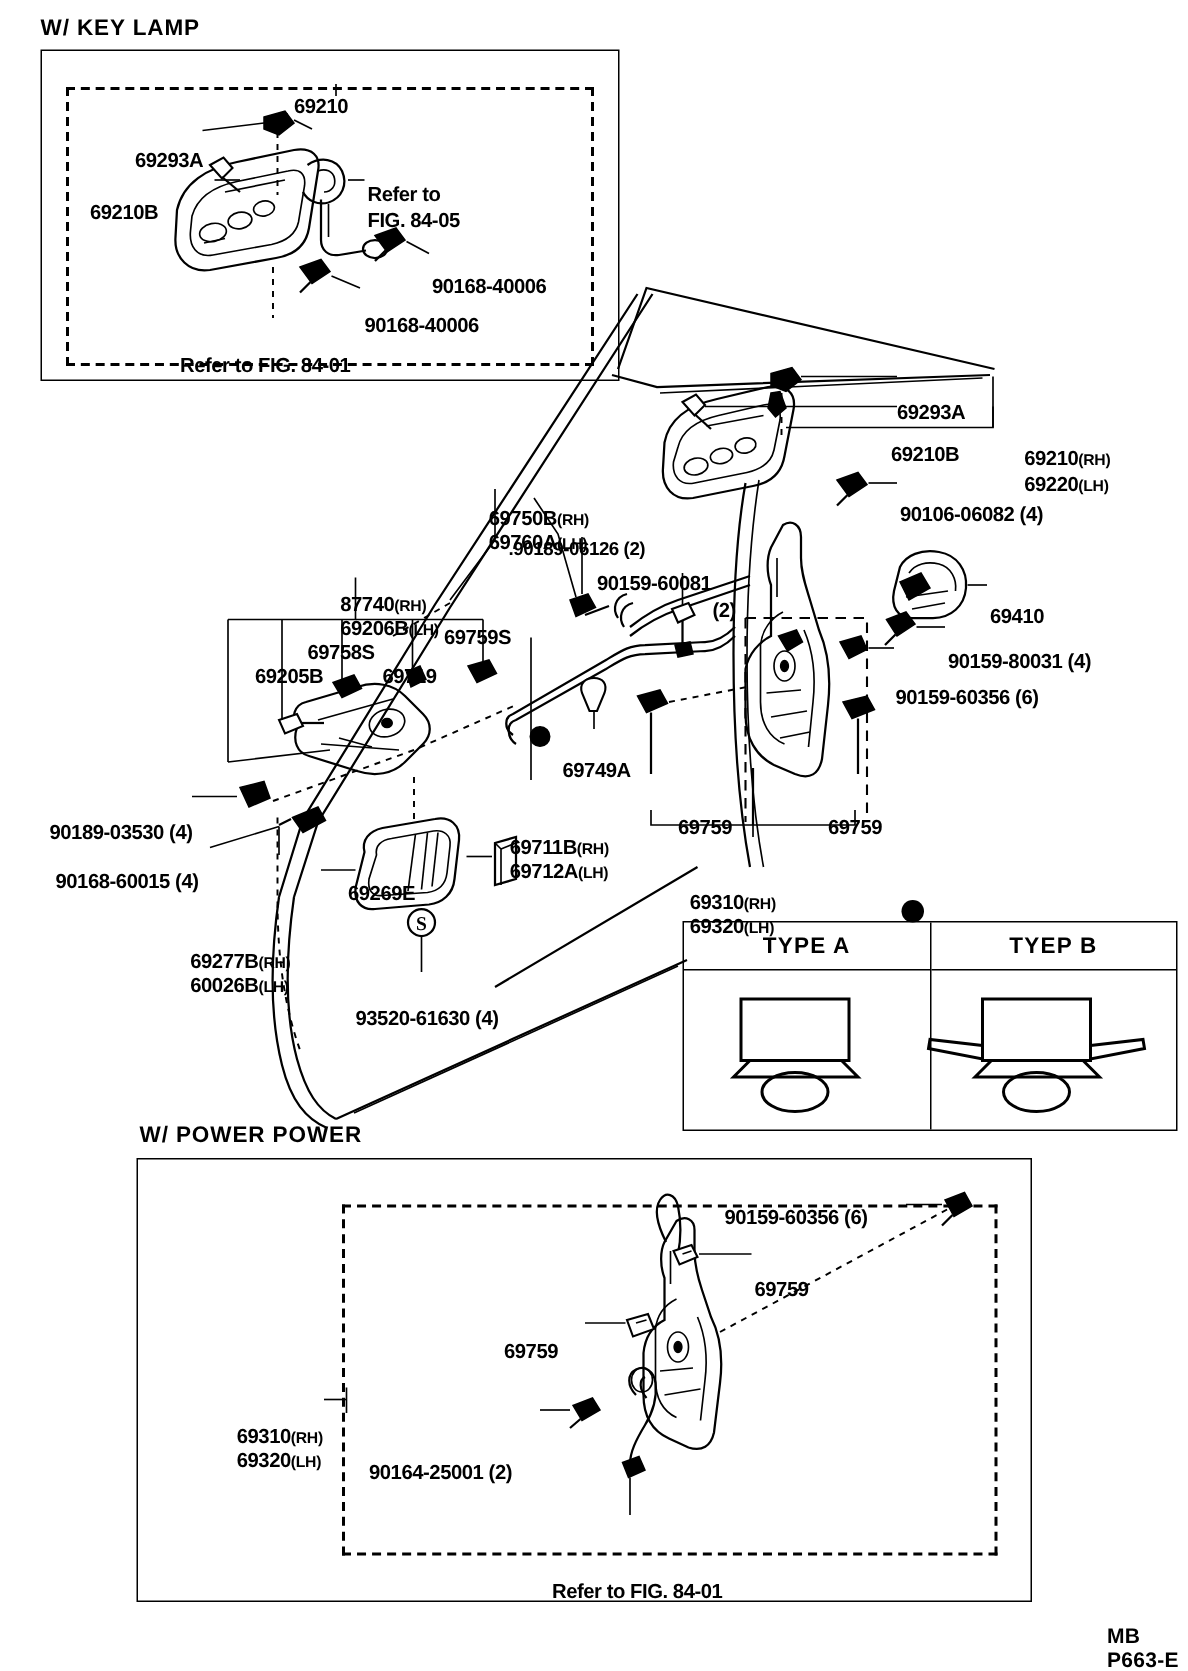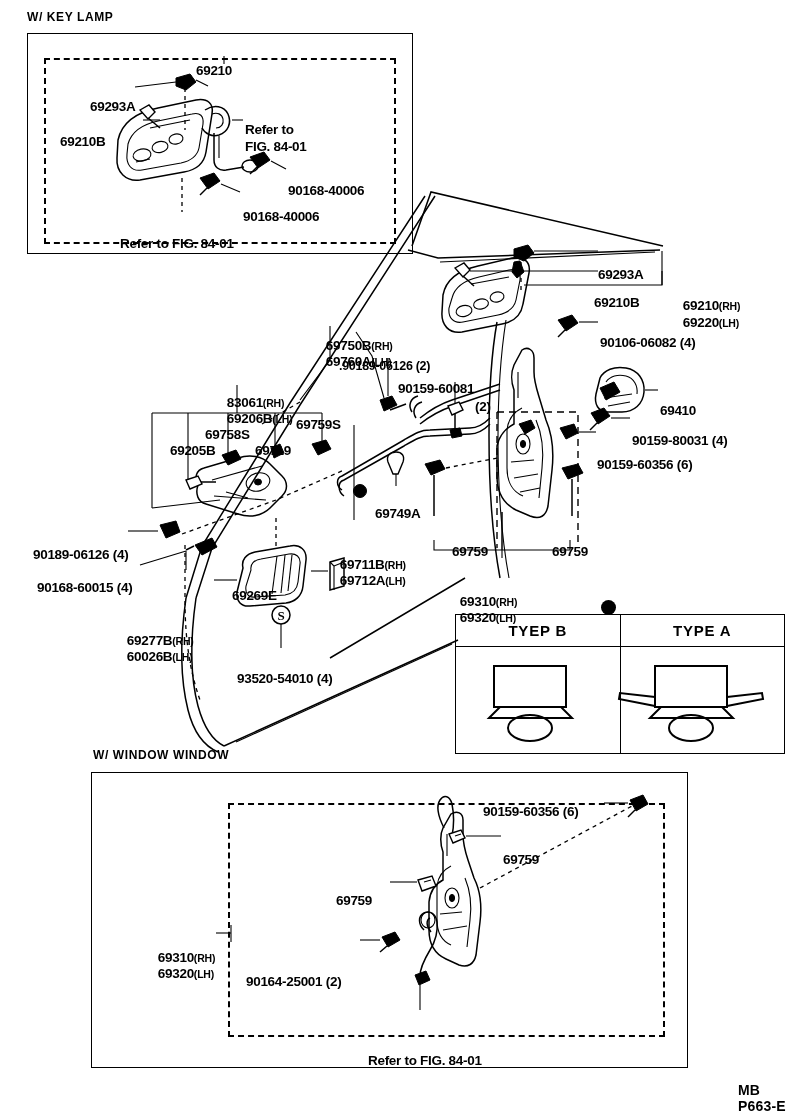--- a/index.html
+++ b/index.html
@@ -5,21 +5,21 @@
   html,body{margin:0;padding:0;background:#ffffff;}
   body{width:792px;height:1114px;position:relative;
        font-family:"Liberation Sans","DejaVu Sans",sans-serif;
        color:#000;overflow:hidden;}
   #page{position:absolute;inset:0;}
 
   
   .lbl{position:absolute;font-weight:bold;white-space:pre;line-height:1.08;
        letter-spacing:-0.3px;font-size:13.5px;margin-top:24px;}
   .lbl .sfx{font-size:10.5px;letter-spacing:-0.2px;}
-  .sec-title{position:absolute;font-weight:bold;font-size:12px;letter-spacing:0.6px;}
+  .sec-title{position:absolute;font-weight:bold;font-size:15px;letter-spacing:0.6px;}
   .footer{position:absolute;font-weight:bold;font-size:14px;letter-spacing:0.2px;padding-left:44px;}
 
   
   .solidbox{position:absolute;border:1.6px solid #000;box-sizing:border-box;background:transparent;}
   .dashbox{position:absolute;border:2px dashed #000;box-sizing:border-box;background:transparent;}
 
   
   svg.ov{position:absolute;left:0;top:0;width:792px;height:1114px;overflow:visible;}
   svg.ov *{vector-effect:non-scaling-stroke;}
   .ln{stroke:#000;stroke-width:1.5px;fill:none;}
@@ -423,27 +423,27 @@
   </svg>
 
   <div class="solidbox" style="left:27px;top:33px;width:386px;height:221px;"></div>
   <div class="dashbox" style="left:44px;top:58px;width:352px;height:186px;"></div>
 
   <div class="solidbox" style="left:91px;top:772px;width:597px;height:296px;"></div>
   <div class="dashbox" style="left:228px;top:803px;width:437px;height:234px;"></div>
 
   <div class="sec-title" style="left:27px;top:10px;">W/ KEY  LAMP</div>
 
-  <div class="sec-title" style="left:93px;top:748px;">W/ WINDOW  WINDOW</div>
+  <div class="sec-title" style="left:93px;top:748px;">W/ POWER  POWER</div>
 
   <div class="lbl" style="left:196px;top:40px;">69210</div>
   <div class="lbl" style="left:90px;top:76px;">69293A</div>
   <div class="lbl" style="left:60px;top:111px;">69210B</div>
   <div class="lbl" style="left:245px;top:98px;line-height:1.25;">Refer to
-FIG. 84-01</div>
+FIG. 84-05</div>
   <div class="lbl" style="left:288px;top:160px;">90168-40006</div>
   <div class="lbl" style="left:243px;top:186px;">90168-40006</div>
   <div class="lbl" style="left:120px;top:213px;">Refer to FIG. 84-01</div>
 
   <div class="lbl" style="left:598px;top:244px;">69293A</div>
   <div class="lbl" style="left:594px;top:272px;">69210B</div>
 
   <div class="lbl" style="left:669px;top:260px;">
     <span>69210</span><span class="sfx">(RH)</span>
   </div>
@@ -461,73 +461,73 @@
   </div>
   <div class="lbl" style="left:312px;top:316px;">
     <span>69760A</span><span class="sfx">(LH)</span>
   </div>
 
   <div class="lbl" style="left:339px;top:336px;font-size:12.5px;">.90189-06126 (2)</div>
   <div class="lbl" style="left:398px;top:358px;">90159-60081</div>
   <div class="lbl" style="left:475px;top:376px;">(2)</div>
 
   <div class="lbl" style="left:213px;top:357px;">
-    <span>83061</span><span class="sfx">(RH)</span>
+    <span>87740</span><span class="sfx">(RH)</span>
   </div>
   <div class="lbl" style="left:213px;top:373px;">
     <span>69206B</span><span class="sfx">(LH)</span>
   </div>
 
   <div class="lbl" style="left:170px;top:420px;">69205B</div>
   <div class="lbl" style="left:205px;top:404px;">69758S</div>
   <div class="lbl" style="left:296px;top:394px;">69759S</div>
   <div class="lbl" style="left:255px;top:420px;">69719</div>
 
   <div class="lbl" style="left:375px;top:483px;">69749A</div>
 
   <div class="lbl" style="left:326px;top:519px;">
     <span>69711B</span><span class="sfx">(RH)</span>
   </div>
   <div class="lbl" style="left:326px;top:535px;">
     <span>69712A</span><span class="sfx">(LH)</span>
   </div>
 
-  <div class="lbl" style="left:33px;top:524px;">90189-06126 (4)</div>
+  <div class="lbl" style="left:33px;top:524px;">90189-03530 (4)</div>
   <div class="lbl" style="left:37px;top:557px;">90168-60015 (4)</div>
 
   <div class="lbl" style="left:113px;top:595px;">
     <span>69277B</span><span class="sfx">(RH)</span>
   </div>
   <div class="lbl" style="left:113px;top:611px;">
     <span>60026B</span><span class="sfx">(LH)</span>
   </div>
 
   <div class="lbl" style="left:232px;top:565px;">69269E</div>
-  <div class="lbl" style="left:237px;top:648px;">93520-54010 (4)</div>
+  <div class="lbl" style="left:237px;top:648px;">93520-61630 (4)</div>
 
   <div class="lbl" style="left:452px;top:521px;">69759</div>
   <div class="lbl" style="left:552px;top:521px;">69759</div>
 
   <div class="lbl" style="left:446px;top:556px;">
     <span>69310</span><span class="sfx">(RH)</span>
   </div>
   <div class="lbl" style="left:446px;top:572px;">
     <span>69320</span><span class="sfx">(LH)</span>
   </div>
 
   <div class="bullet" style="left:601px;top:600px;"></div>
   <div id="type-table">
+    <div class="tt-col">
+      <div class="tt-head">TYPE A</div>
+      <div class="tt-body"></div>
+    </div>
     <div class="tt-col">
       <div class="tt-head">TYEP B</div>
       <div class="tt-body"></div>
     </div>
-    <div class="tt-col">
-      <div class="tt-head">TYPE A</div>
-      <div class="tt-body"></div>
-    </div>
   </div>
 
   <div class="lbl" style="left:483px;top:781px;">90159-60356 (6)</div>
   <div class="lbl" style="left:503px;top:829px;">69759</div>
   <div class="lbl" style="left:336px;top:870px;">69759</div>
 
   <div class="lbl" style="left:144px;top:912px;">
     <span>69310</span><span class="sfx">(RH)</span>
   </div>
   <div class="lbl" style="left:144px;top:928px;">

